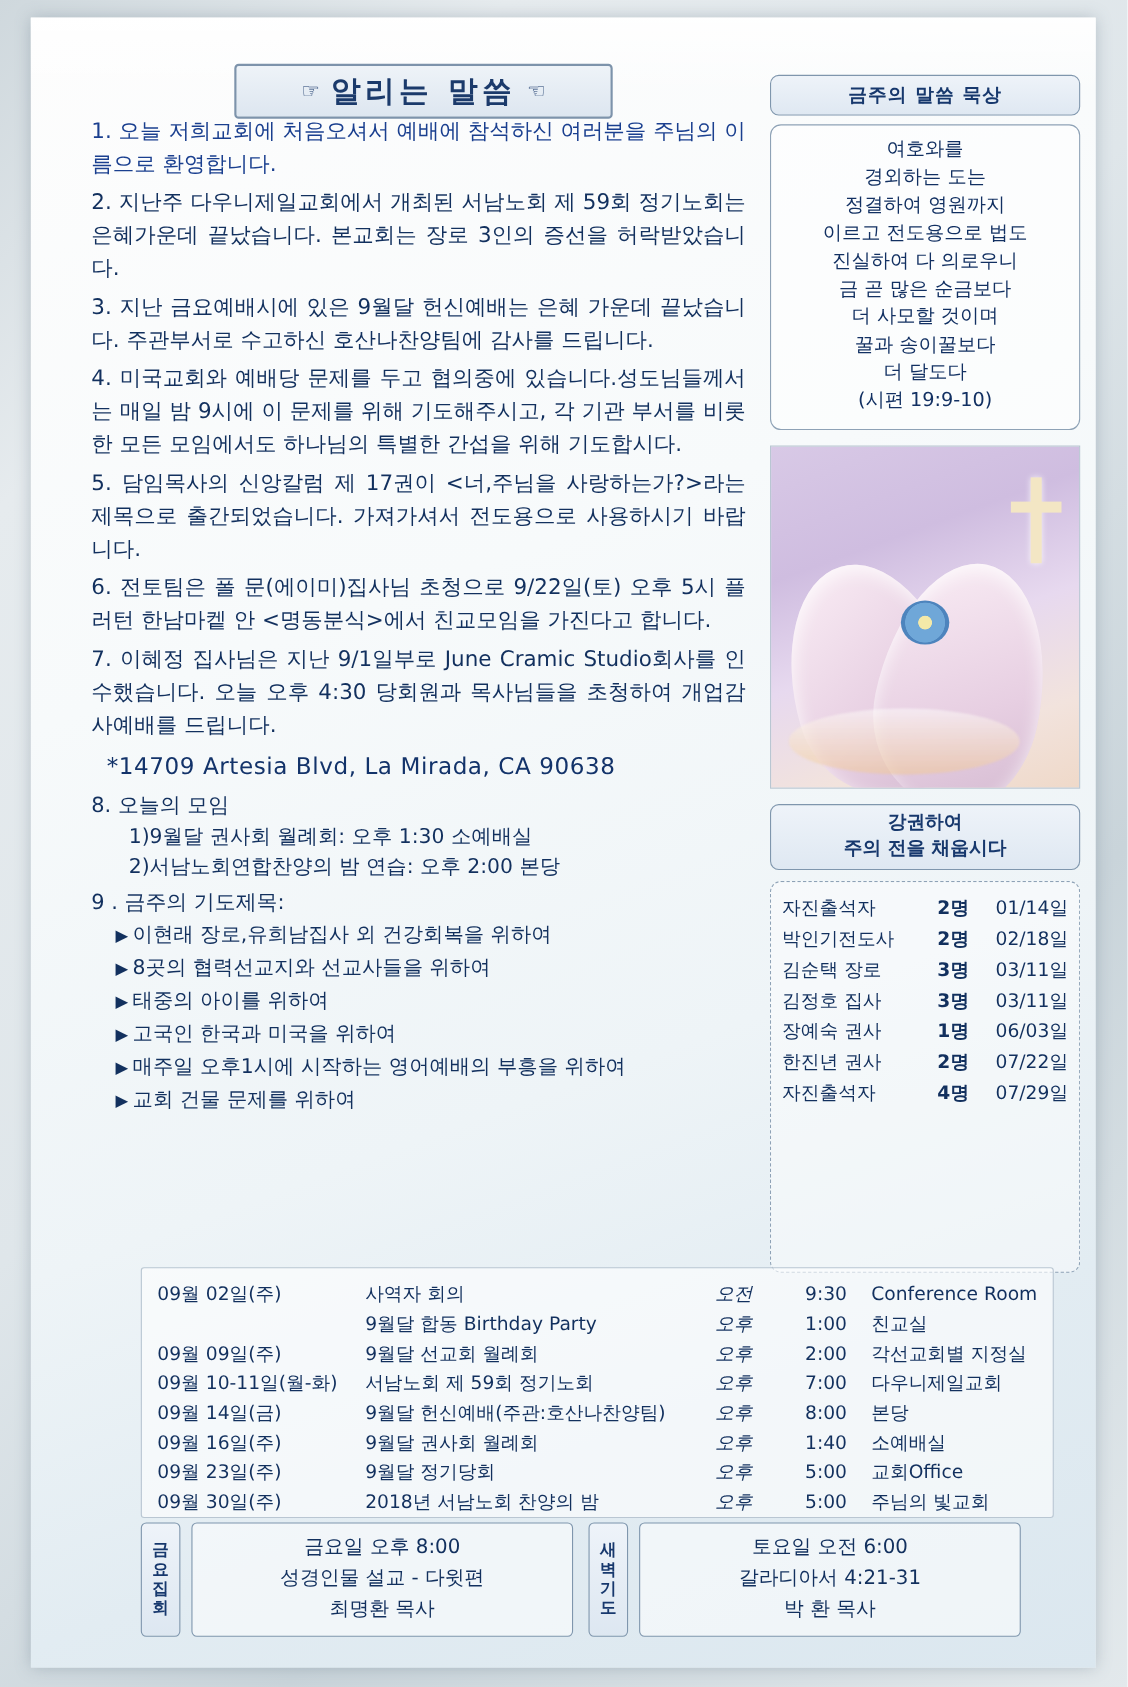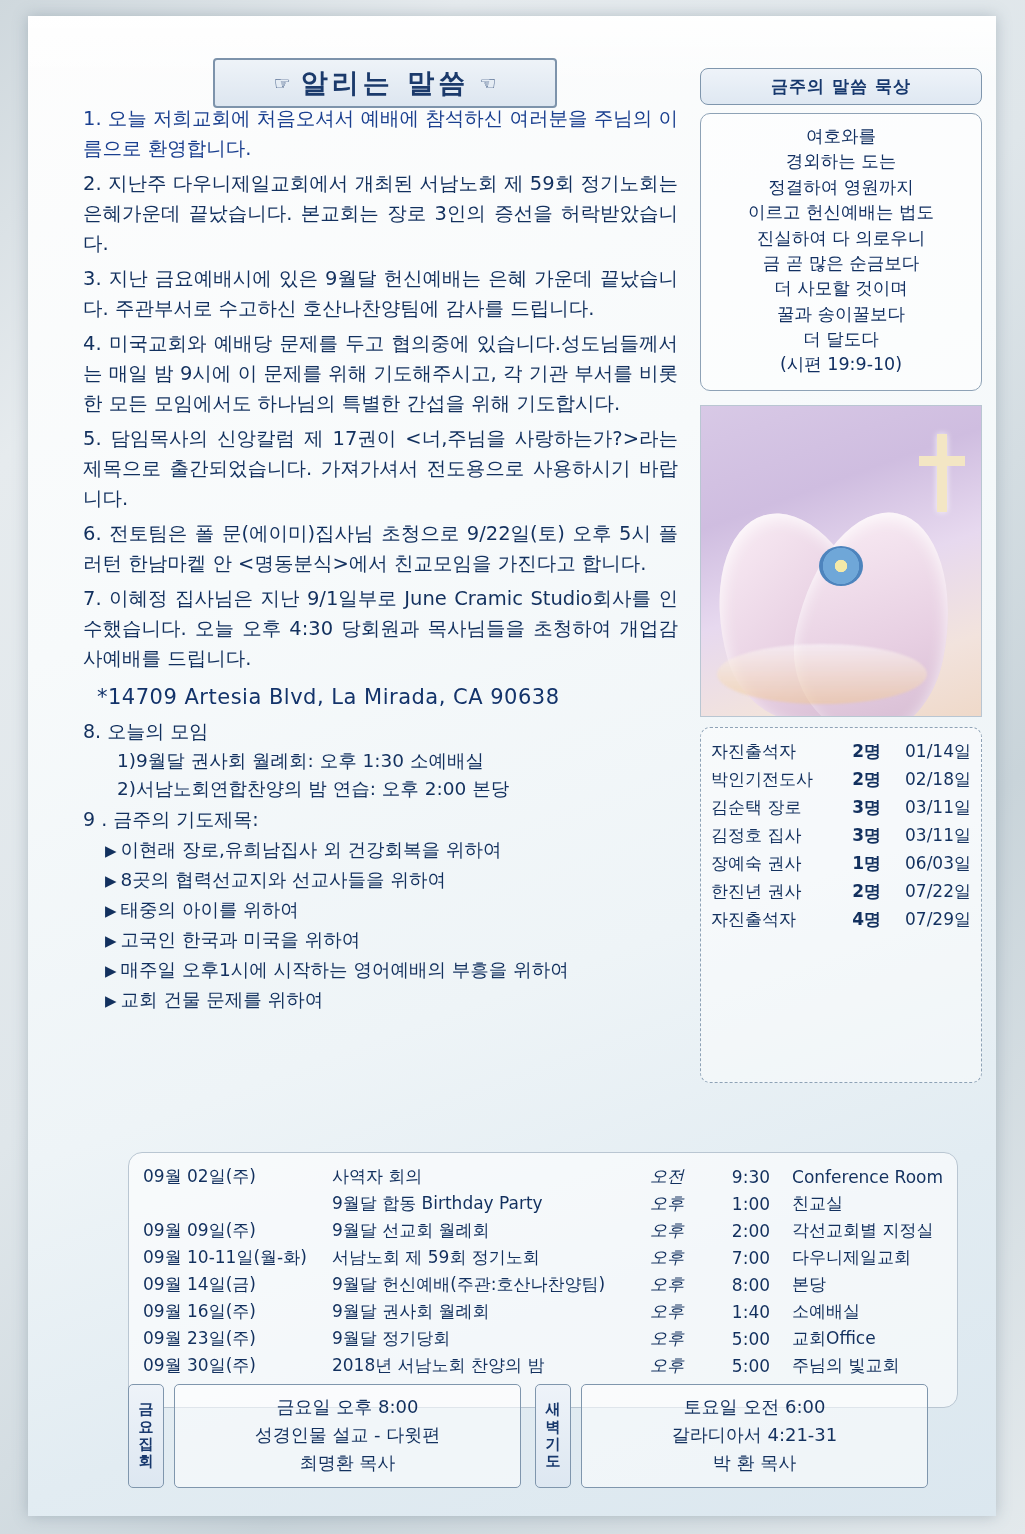--- a/index.html
+++ b/index.html
@@ -84,22 +84,22 @@
     background:rgba(255,255,255,.45);padding:10px 10px 14px;min-height:330px;
   }
   .attend table{border-collapse:collapse;width:100%;}
   .attend td{font-size:17px;color:#12305e;padding:2.5px 0;white-space:nowrap;}
   .attend td.n{text-align:left;padding-right:6px;}
   .attend td.c{text-align:center;width:48px;font-weight:bold;}
   .attend td.d{text-align:right;}
   
   .sched{
     position:absolute;left:100px;top:1136px;width:800px;
-    background:rgba(255,255,255,.6);border:1px solid #b9c6d2;border-radius:14px;
-    padding:10px 14px 28px;
+    background:rgba(255,255,255,.6);border:1px solid #b9c6d2;border-radius:3px;
+    padding:10px 14px 0;
   }
   .sched table{border-collapse:collapse;width:100%;}
   .sched td{font-size:17px;color:#12305e;padding:2px 0;white-space:nowrap;}
   .sched td.date{width:190px;}
   .sched td.title{width:320px;}
   .sched td.ampm{width:52px;font-style:italic;}
   .sched td.time{width:70px;text-align:right;padding-right:22px;}
   
   .bottom{position:absolute;left:100px;top:1368px;width:800px;display:flex;gap:14px;}
   .bcell{display:flex;align-items:stretch;flex:1;}
@@ -152,37 +152,41 @@
       <div><span class="tri">▶</span><span>교회 건물 문제를 위하여</span></div>
     </div>
   </div>
 
   <div class="right">
     <div class="rbox-title">금주의 말씀 묵상</div>
     <div class="verse">
       <div>여호와를</div>
       <div>경외하는 도는</div>
       <div>정결하여 영원까지</div>
-      <div>이르고 헌신예배는 법도</div>
+      <div>이르고 전도용으로 법도</div>
       <div>진실하여 다 의로우니</div>
       <div>금 곧 많은 순금보다</div>
       <div>더 사모할 것이며</div>
       <div>꿀과 송이꿀보다</div>
       <div>더 달도다</div>
       <div>(시편 19:9-10)</div>
     </div>
 
     <div class="photo">
       <div class="cross"></div>
       <div class="glovel"></div>
       <div class="gloveR"></div>
       <div class="flower"></div>
       <div class="ring"></div>
     </div>
 
+    <div class="rbox-title2">
+      <div>강권하여</div>
+      <div>주의 전을 채웁시다</div>
+    </div>
 
     <div class="attend">
       <table>
         <tbody>
             <tr>
           <td class="n">자진출석자</td>
           <td class="c">2명</td>
           <td class="d">01/14일</td>
         </tr>
         <tr>

